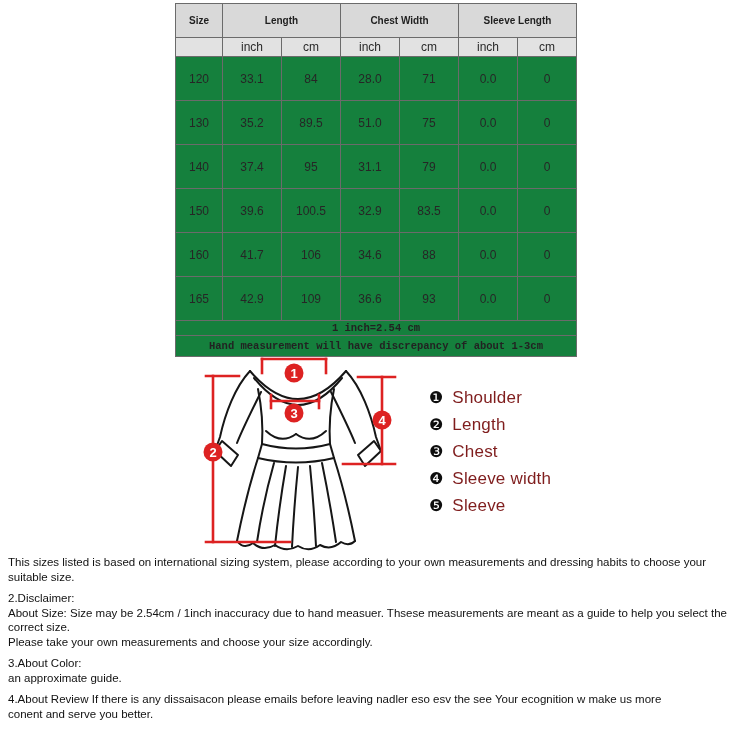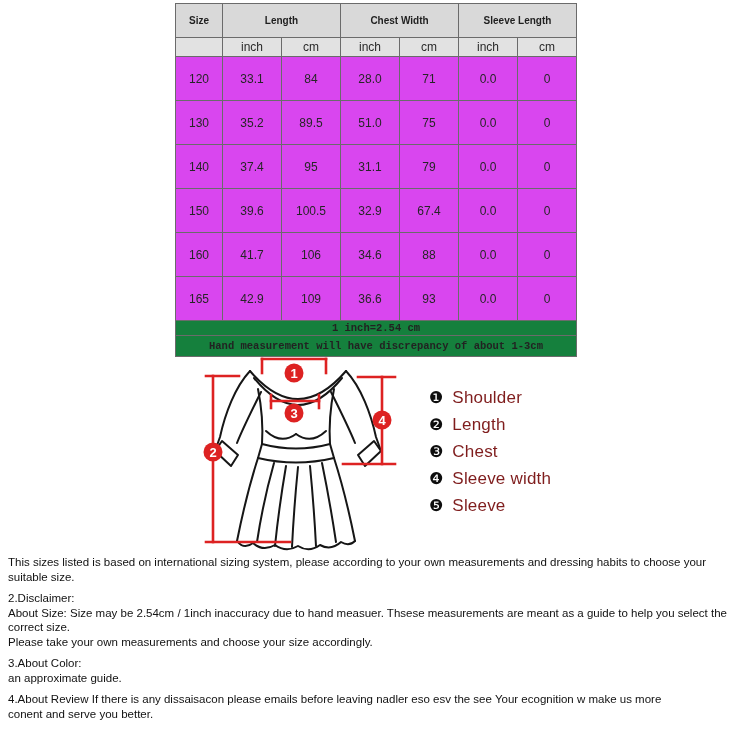--- a/index.html
+++ b/index.html
@@ -36,21 +36,21 @@
     height:18px;
     font-size:12px;
     background:#e2e2e2;
     color:#2a2a2a;
     margin-top:34px;
   }
   .size-table tbody.data td{
     height:43px;
     font-size:12px;
     color:#262626;
-    background:#d946ef;
+    background:#15803d;
   }
   .size-table .note-row td{
     font-family:"Liberation Mono","DejaVu Sans Mono",monospace;
     font-weight:bold;
     font-size:10.5px;
     color:#222;
     background:#15803d;
   }
   .size-table .note-row-1 td{height:14px;}
   .size-table .note-row-2 td{height:20px;}
@@ -148,21 +148,21 @@
             <td>31.1</td>
             <td>79</td>
             <td>0.0</td>
             <td>0</td>
           </tr>
           <tr>
             <td>150</td>
             <td>39.6</td>
             <td>100.5</td>
             <td>32.9</td>
-            <td>67.4</td>
+            <td>83.5</td>
             <td>0.0</td>
             <td>0</td>
           </tr>
           <tr>
             <td>160</td>
             <td>41.7</td>
             <td>106</td>
             <td>34.6</td>
             <td>88</td>
             <td>0.0</td>

